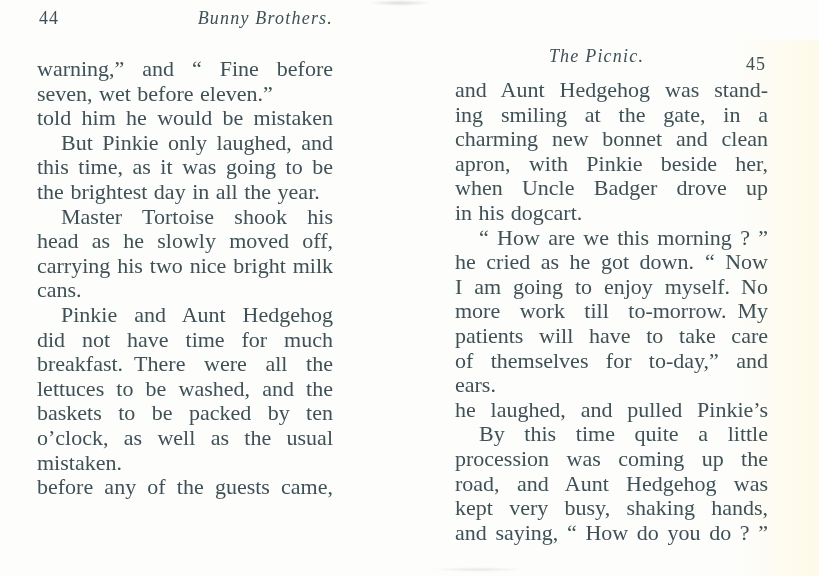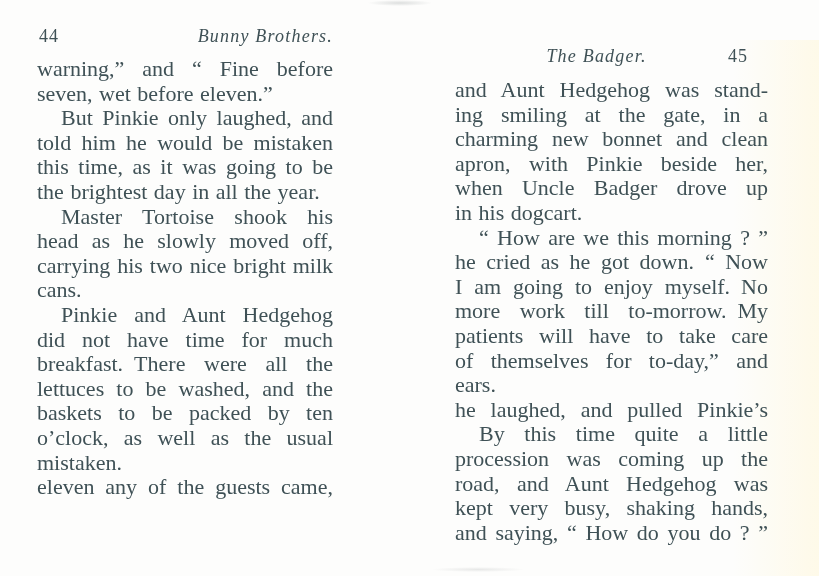--- a/index.html
+++ b/index.html
@@ -18,29 +18,29 @@
     background:var(--paper);
     color:var(--ink);
     overflow:hidden;
   }
   
   .header{
     position:absolute;
     height:24px;
     font-size:18px;
   }
-  .header-left{left:37px;top:26px;width:296px;font-family:Liberation Serif, serif;}
+  .header-left{left:37px;top:8px;width:296px;font-family:Liberation Serif, serif;}
   .header-right{left:455px;top:46px;width:313px;}
   .pagenum{
     position:absolute;top:0;
     font-size:18px;
     letter-spacing:1px;
   }
   .pagenum-left{left:2px;}
-  .pagenum-right{right:20px;}
+  .pagenum-right{right:2px;margin-top:8px;}
   .running-title{
     position:absolute;left:0;right:0;top:0;
     text-align:center;
     font-style:italic;
     letter-spacing:1.2px;
   }
   .running-title-left{padding-left:38px;text-align:right;}
   .running-title-right{padding-left:30px;padding-right:60px;}
   
   .page-body{
@@ -85,40 +85,40 @@
   <div class="smudge-bottom"></div>
   <div class="tint-right"></div>
 
   <div class="header header-left">
     <span class="pagenum pagenum-left">44</span>
     <span class="running-title running-title-left">Bunny Brothers.</span>
   </div>
   <div class="page-body body-left" id="left-body">
       <div class="line">warning,” and “ Fine before</div>
       <div class="line end">seven, wet before eleven.”</div>
+      <div class="line">told him he would be mistaken</div>
       <div class="line indent">But Pinkie only laughed, and</div>
-      <div class="line">told him he would be mistaken</div>
       <div class="line">this time, as it was going to be</div>
       <div class="line end">the brightest day in all the year.</div>
       <div class="line indent">Master Tortoise shook his</div>
       <div class="line">head as he slowly moved off,</div>
       <div class="line">carrying his two nice bright milk</div>
       <div class="line end">cans.</div>
       <div class="line indent">Pinkie and Aunt Hedgehog</div>
       <div class="line">did not have time for much</div>
       <div class="line">breakfast. There were all the</div>
       <div class="line">lettuces to be washed, and the</div>
       <div class="line">baskets to be packed by ten</div>
       <div class="line">o’clock, as well as the usual</div>
       <div class="line end">mistaken.</div>
-      <div class="line">eleven any of the guests came,</div>
+      <div class="line">before any of the guests came,</div>
     </div>
 
   <div class="header header-right">
-    <span class="running-title running-title-right">The Badger.</span>
+    <span class="running-title running-title-right">The Picnic.</span>
     <span class="pagenum pagenum-right">45</span>
   </div>
   <div class="page-body body-right" id="right-body">
       <div class="line">and Aunt Hedgehog was stand-</div>
       <div class="line">ing smiling at the gate, in a</div>
       <div class="line">charming new bonnet and clean</div>
       <div class="line">apron, with Pinkie beside her,</div>
       <div class="line">when Uncle Badger drove up</div>
       <div class="line end">in his dogcart.</div>
       <div class="line indent">“ How are we this morning ? ”</div>

